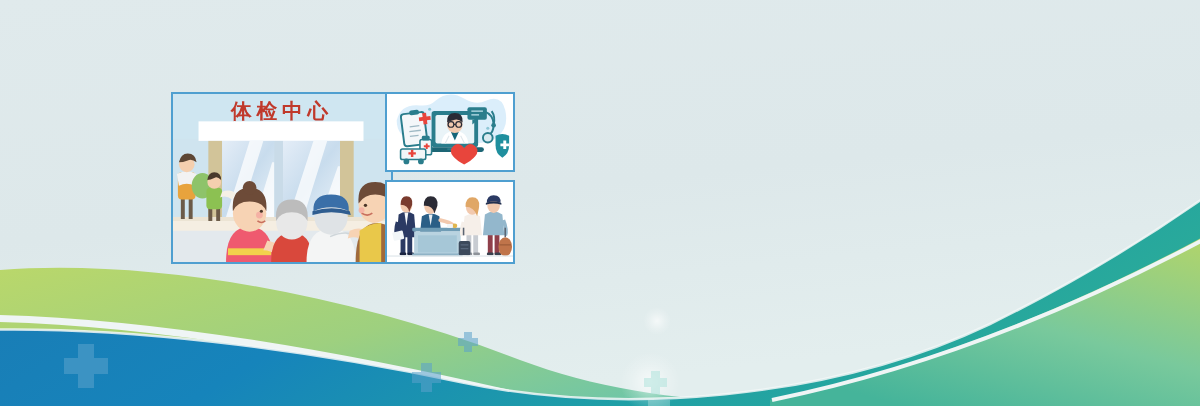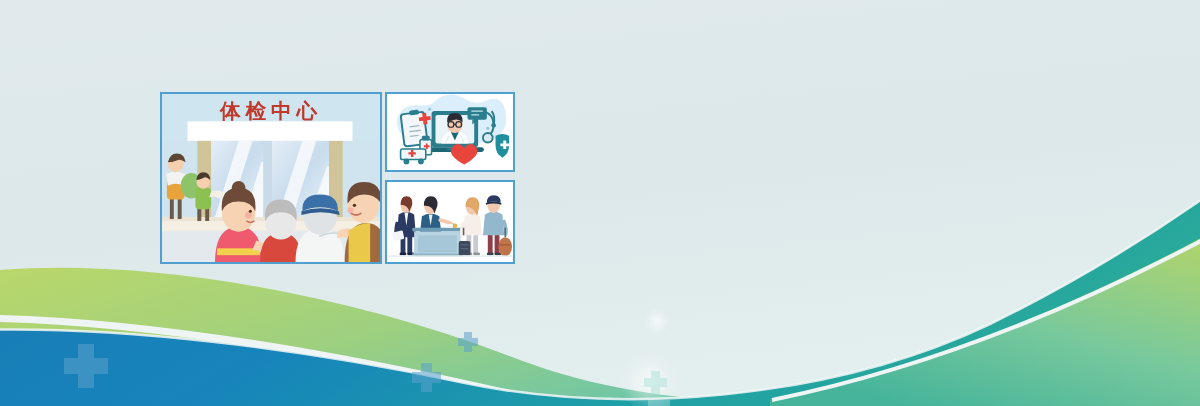--- a/index.html
+++ b/index.html
@@ -12,21 +12,21 @@
     background:linear-gradient(170deg,#dfe9ec 0%,#dde8ea 45%,#e2ecec 100%);}
 
   
   .wave{position:absolute;left:0;top:0;width:1200px;height:406px;}
 
   
   #gallery{position:absolute;left:155px;top:92px;width:360px;height:172px;}
 
   .card{position:absolute;box-sizing:border-box;border:2px solid #4f9fd0;
         background:#fff;overflow:hidden;}
-  #card-main{left:5px;top:0;width:222px;height:172px;}
+  #card-main{left:16px;top:0;width:222px;height:172px;}
   #card-tele{left:230px;top:0;width:130px;height:80px;}
   #card-recep{left:230px;top:88px;width:130px;height:84px;}
 
   .card svg{display:block;width:100%;height:100%;}
 
   .sr{position:absolute;width:1px;height:1px;overflow:hidden;clip:rect(0 0 0 0);
       white-space:nowrap;}
 </style>
 </head>
 <body>

